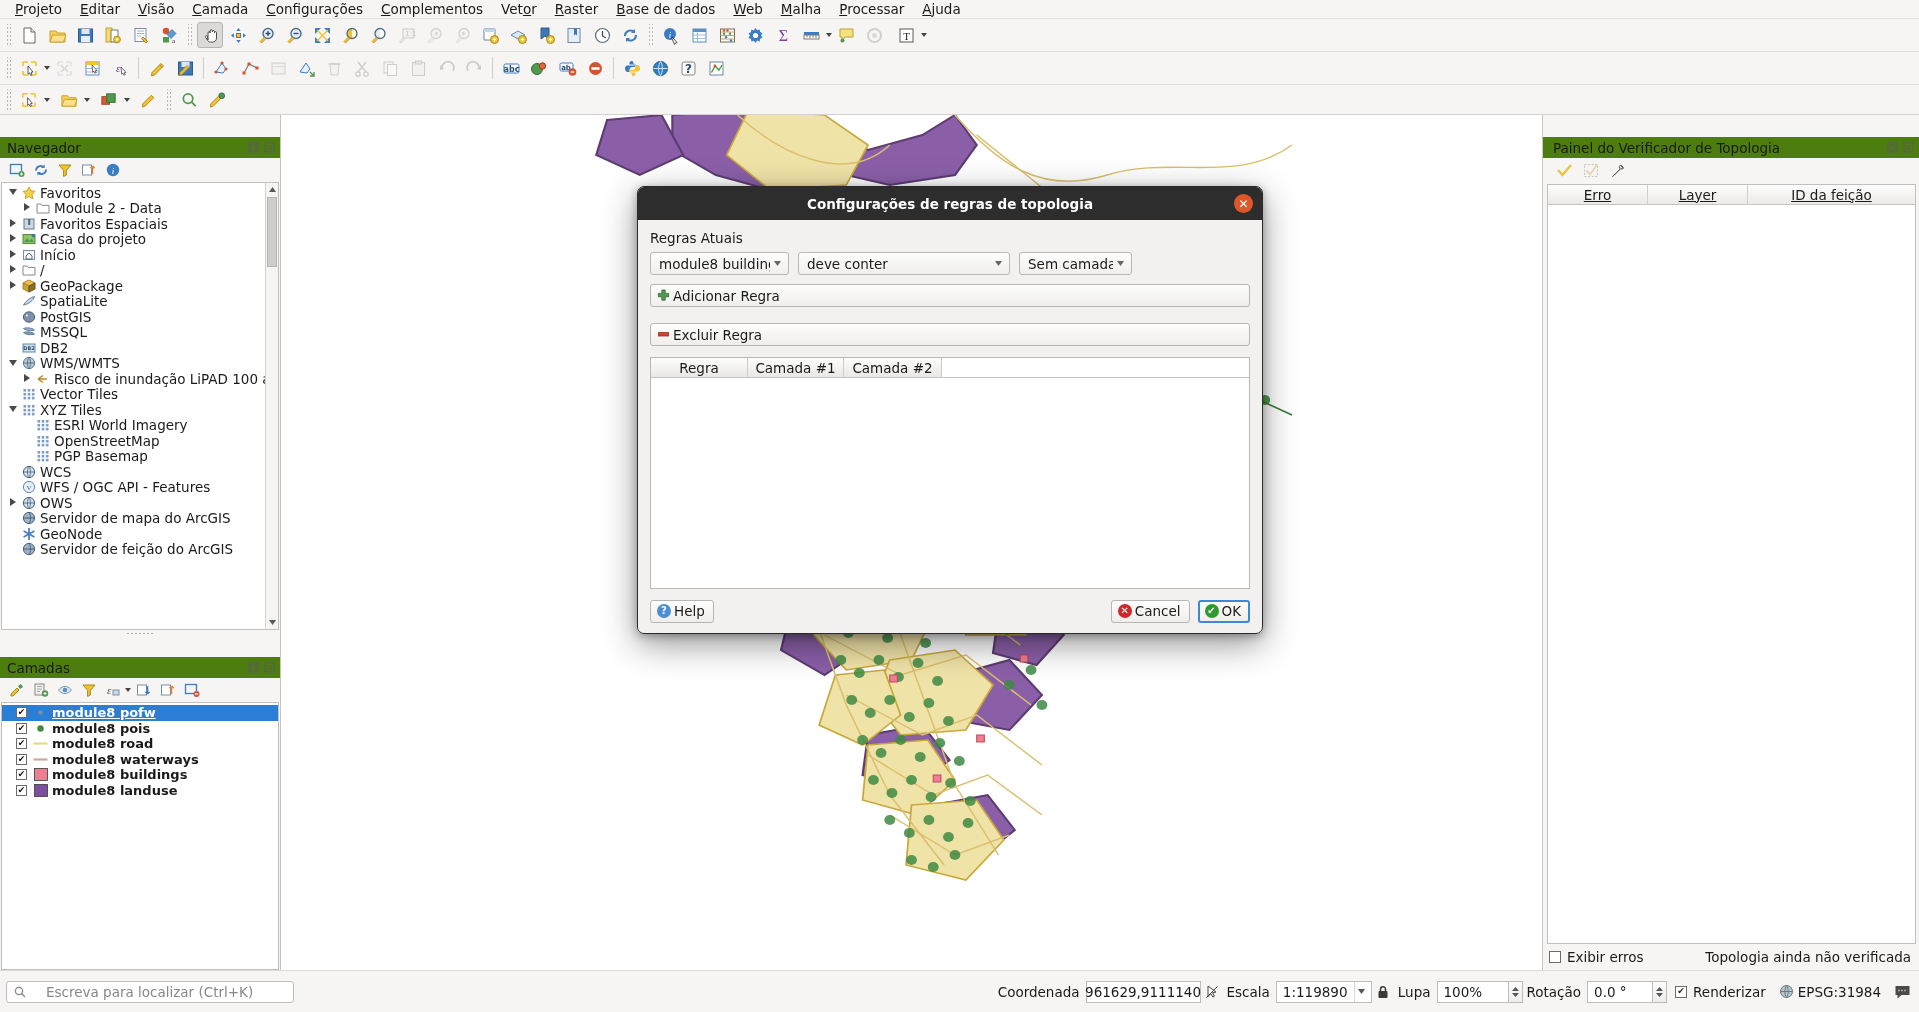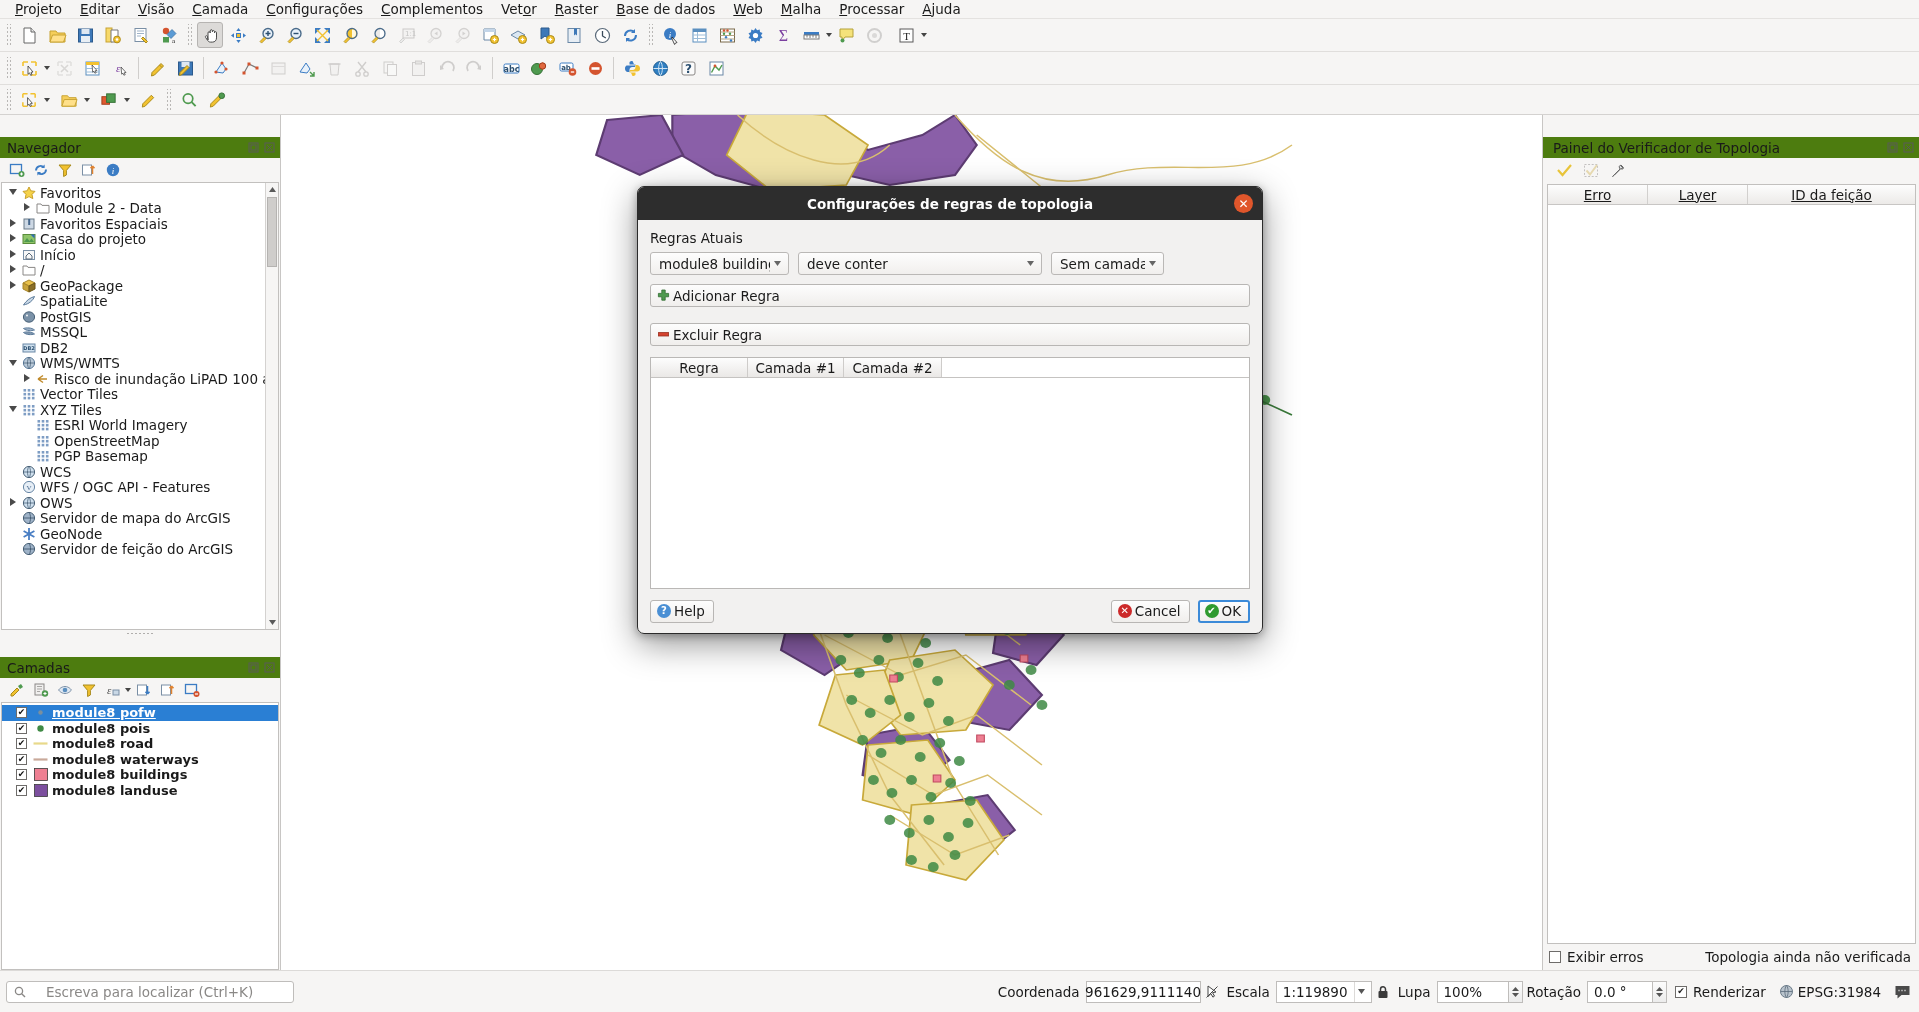--- a/index.html
+++ b/index.html
@@ -1537,21 +1537,21 @@
       <div class="dlg-sec-lbl">Regras Atuais</div>
       <div class="rule-row">
         <div class="combo" style="width:139px">
           <span class="cval">module8 buildings</span>
           <span class="carr">
               <svg width="7" height="5" viewBox="0 0 7 5">
                 <path d="M0 0h7L3.5 5z" fill="#666"></path>
               </svg>
             </span>
         </div>
-        <div class="combo" style="width:244px">
+        <div class="combo" style="width:212px">
           <span class="cval">deve conter</span>
           <span class="carr">
               <svg width="7" height="5" viewBox="0 0 7 5">
                 <path d="M0 0h7L3.5 5z" fill="#666"></path>
               </svg>
             </span>
         </div>
         <div class="combo" style="width:113px">
           <span class="cval">Sem camada</span>
           <span class="carr">

